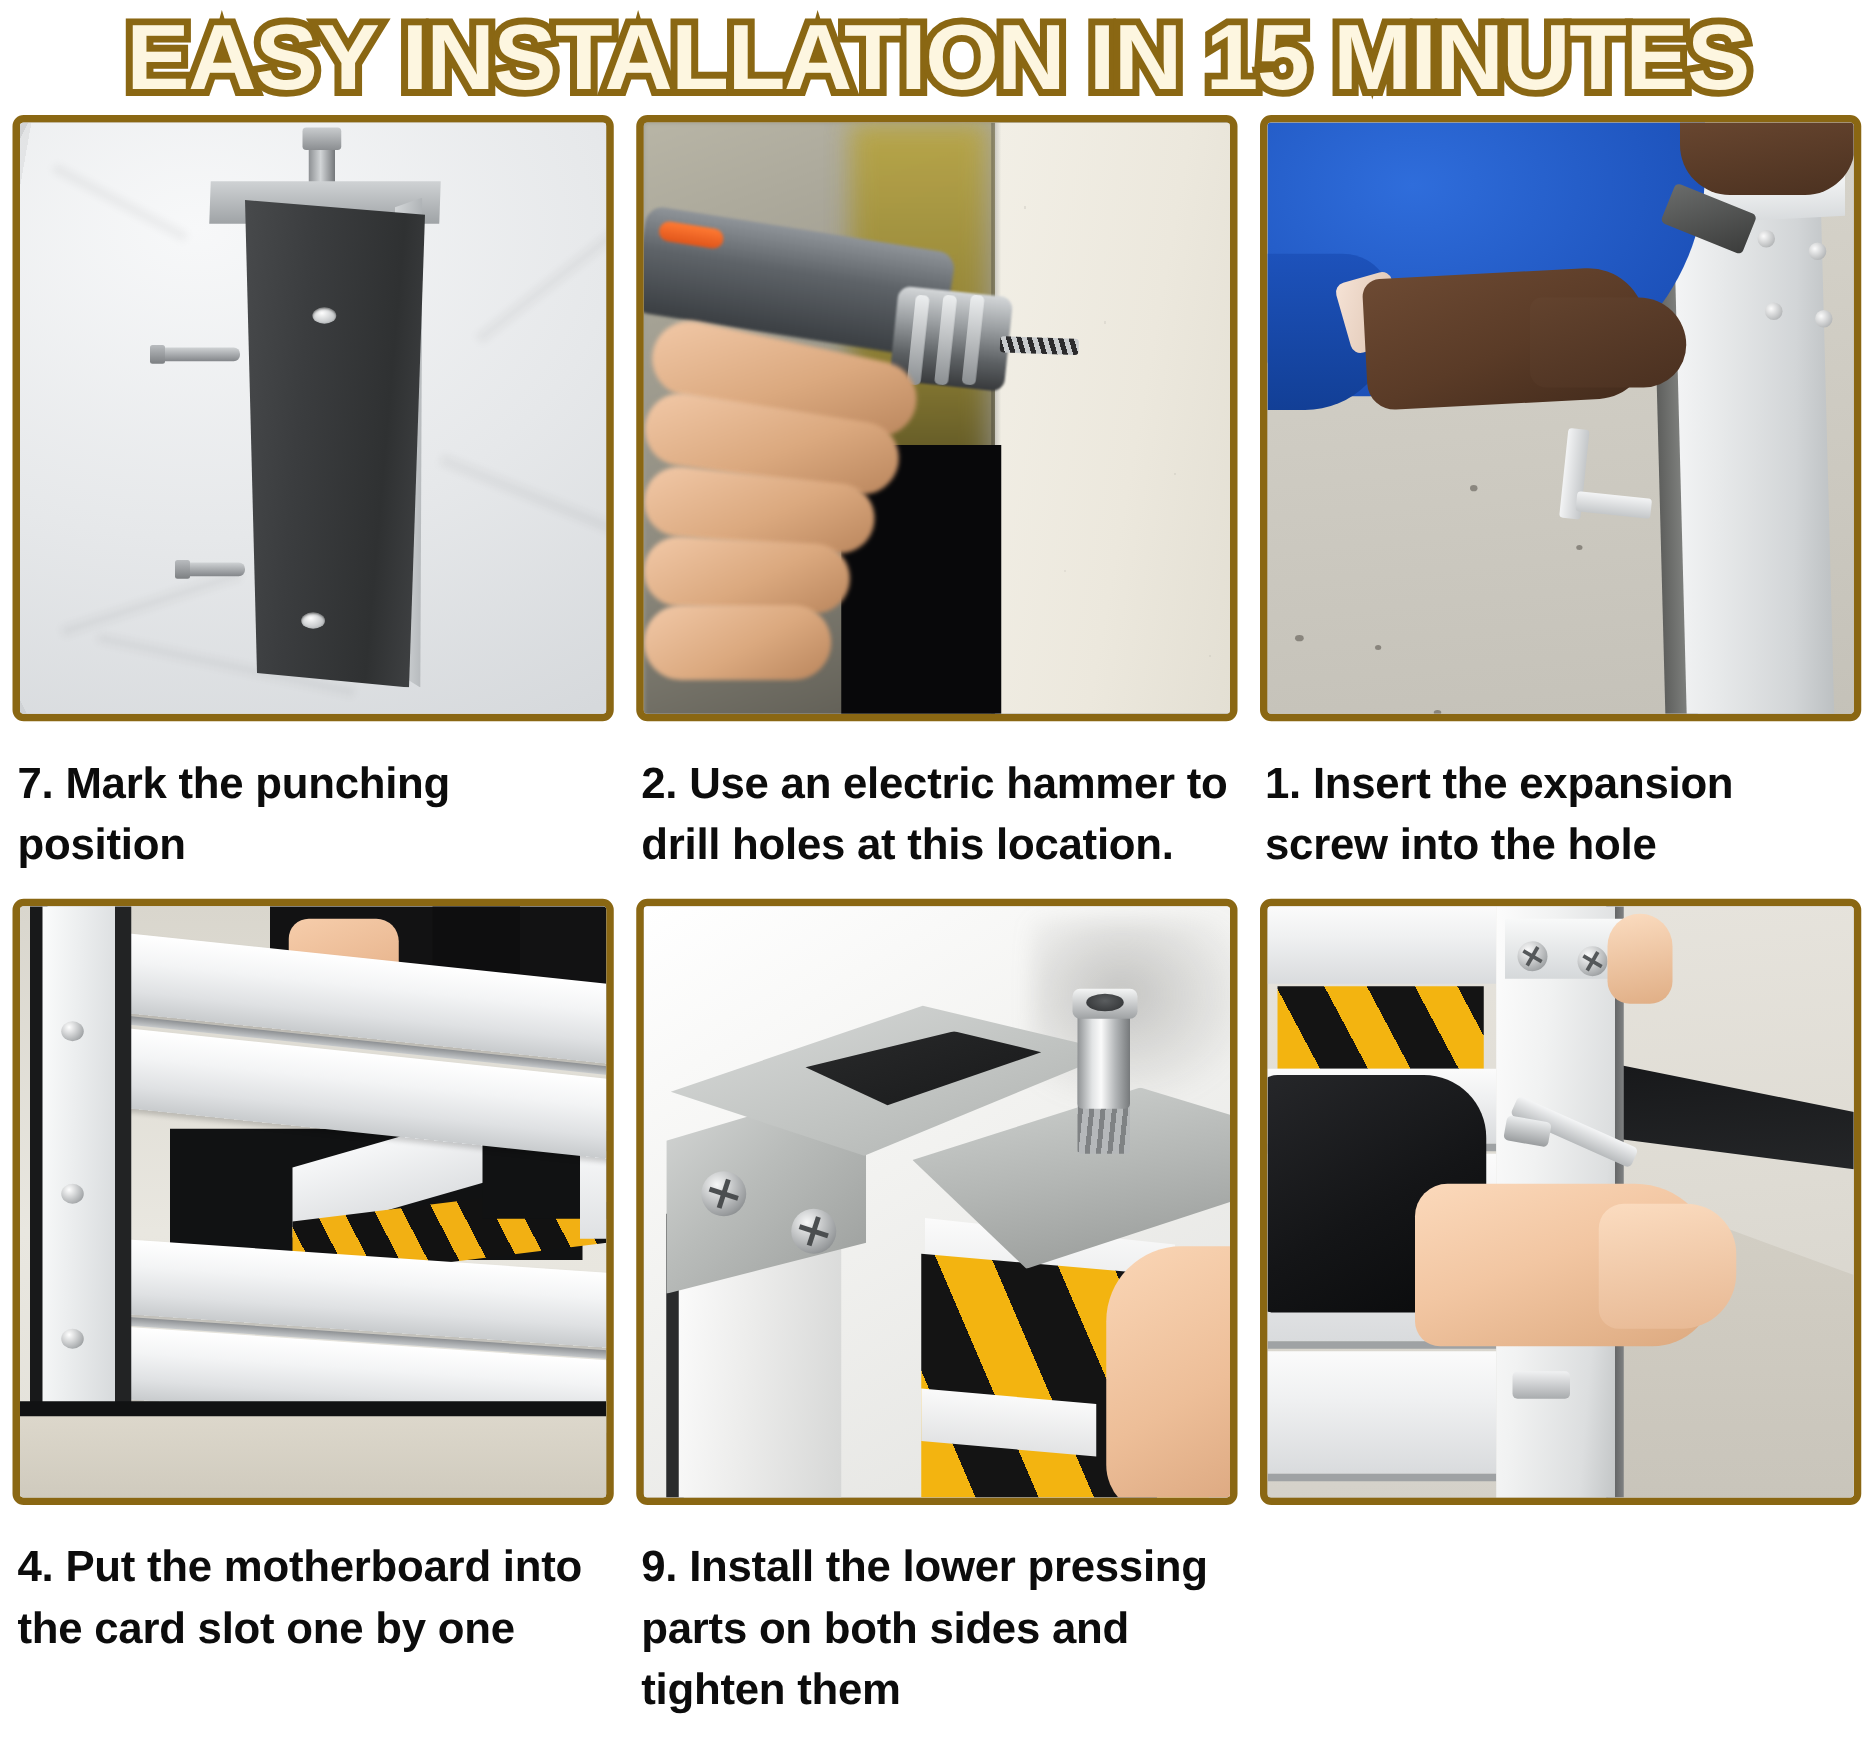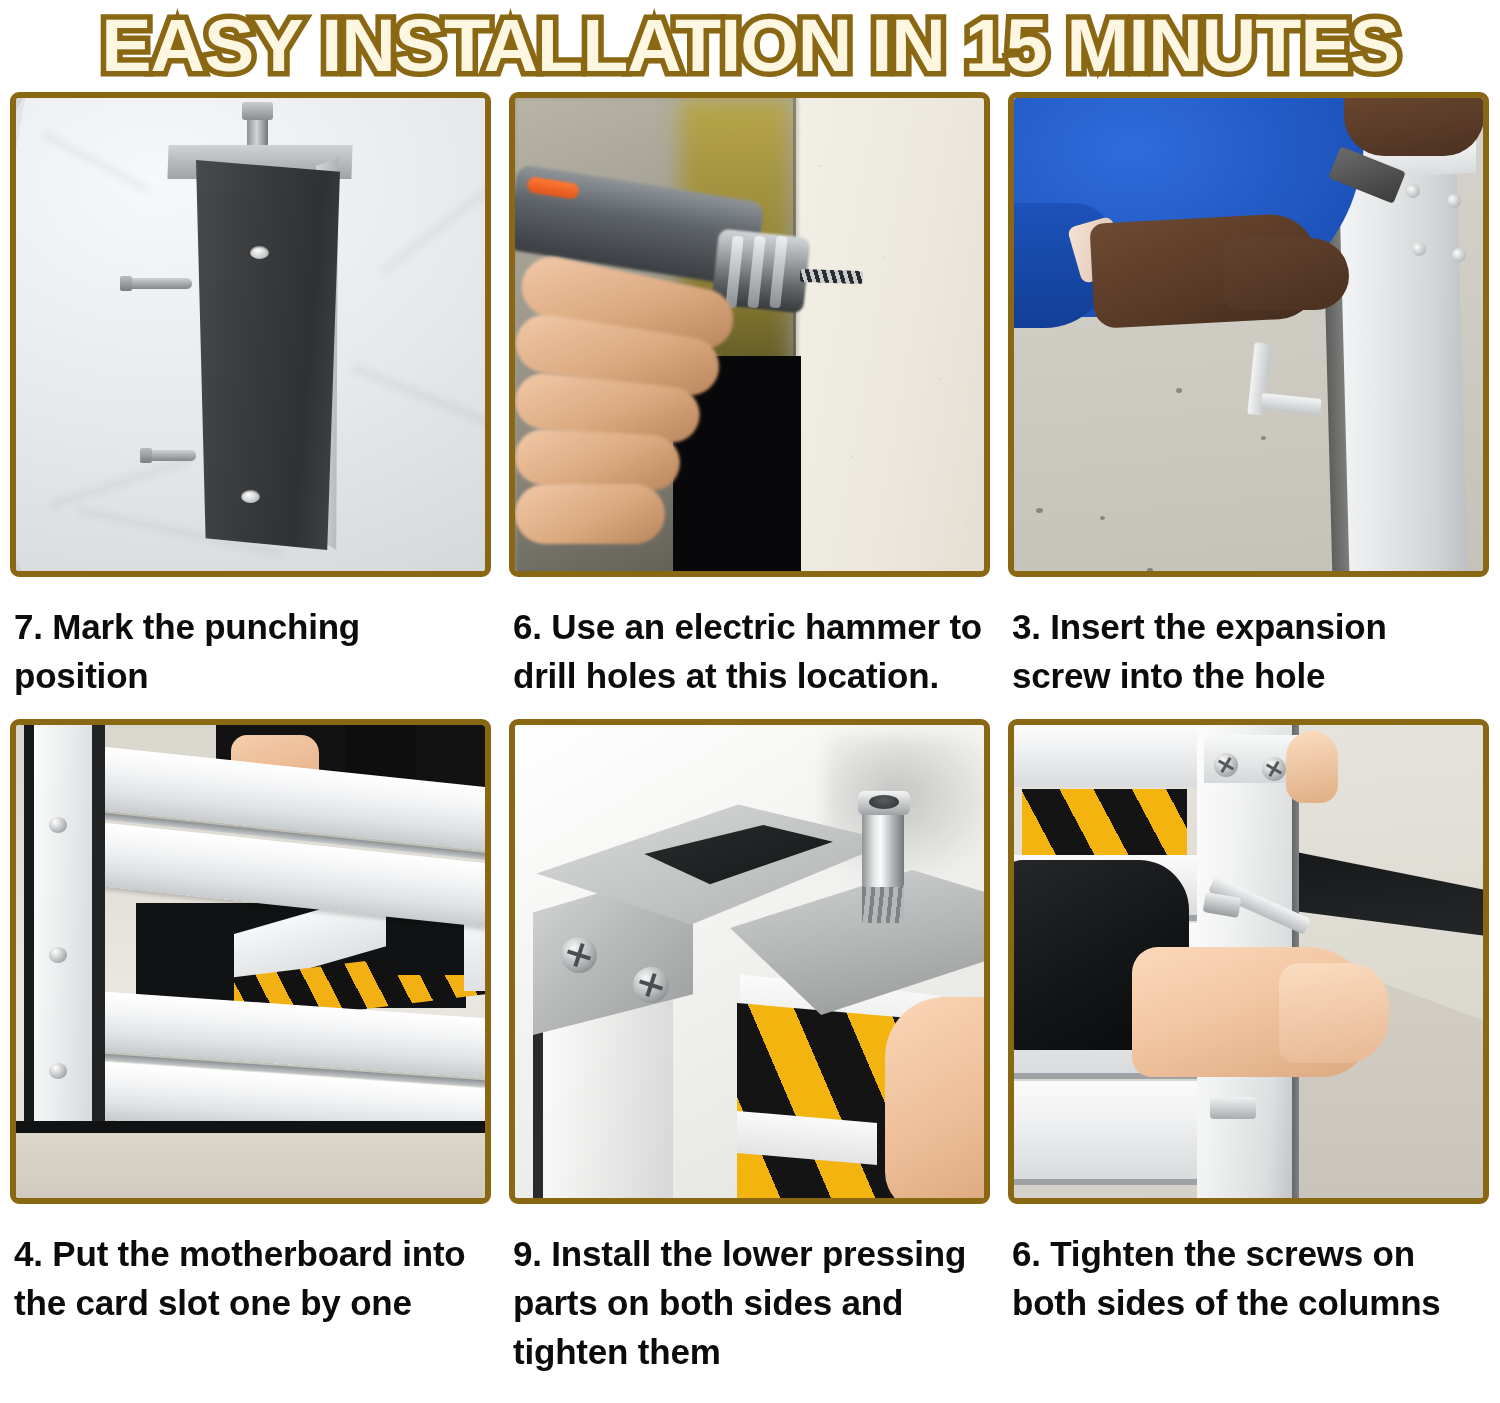--- a/index.html
+++ b/index.html
@@ -536,21 +536,21 @@
           <div class="chuck-ring" style="left:236px;"></div>
           <div class="chuck-ring" style="left:258px;"></div>
           <div class="bit"></div>
           <div class="finger" style="left:5px;top:175px;width:215px;height:60px;transform:rotate(12deg);"></div>
           <div class="finger" style="left:0px;top:228px;width:205px;height:58px;transform:rotate(9deg);"></div>
           <div class="finger" style="left:0px;top:282px;width:185px;height:56px;transform:rotate(6deg);"></div>
           <div class="finger" style="left:0px;top:334px;width:165px;height:56px;transform:rotate(3deg);"></div>
           <div class="finger" style="left:0px;top:386px;width:150px;height:60px;transform:rotate(0deg);"></div>
         </div>
       </div>
-      <div class="caption">6. Use an electric hammer to drill holes at this location.</div>
+      <div class="caption">2. Use an electric hammer to drill holes at this location.</div>
     </div>
 
     <div class="cell">
       <div class="photo-frame">
         <div class="photo p3">
           <div class="floor"></div>
           <div class="speck" style="left:162px;top:290px;width:6px;height:5px;"></div>
           <div class="speck" style="left:22px;top:410px;width:7px;height:5px;"></div>
           <div class="speck" style="left:86px;top:418px;width:5px;height:4px;"></div>
           <div class="speck" style="left:133px;top:470px;width:6px;height:4px;"></div>
@@ -567,21 +567,21 @@
           <div class="shirt2"></div>
           <div class="hand-top"></div>
           <div class="cuff"></div>
           <div class="arm"></div>
           <div class="fingers"></div>
           <div class="tool"></div>
           <div class="allen"></div>
           <div class="allen2"></div>
         </div>
       </div>
-      <div class="caption">3. Insert the expansion screw into the hole</div>
+      <div class="caption">1. Insert the expansion screw into the hole</div>
     </div>
   </div>
 
   <div class="row row2">
 
     <div class="cell">
       <div class="photo-frame">
         <div class="photo p4">
           <div class="bgwall"></div>
           <div class="dark-bg"></div>
@@ -658,16 +658,15 @@
           <div class="phil" style="left:248px;top:32px;"></div>
           <div class="hand-top"></div>
           <div class="sleeve"></div>
           <div class="driver"></div>
           <div class="driver-tip"></div>
           <div class="hand"></div>
           <div class="hand2"></div>
           <div class="low-screw"></div>
         </div>
       </div>
-      <div class="caption">6. Tighten the screws on both sides of the columns</div>
     </div>
   </div>
 </div>
 
 </body></html>

